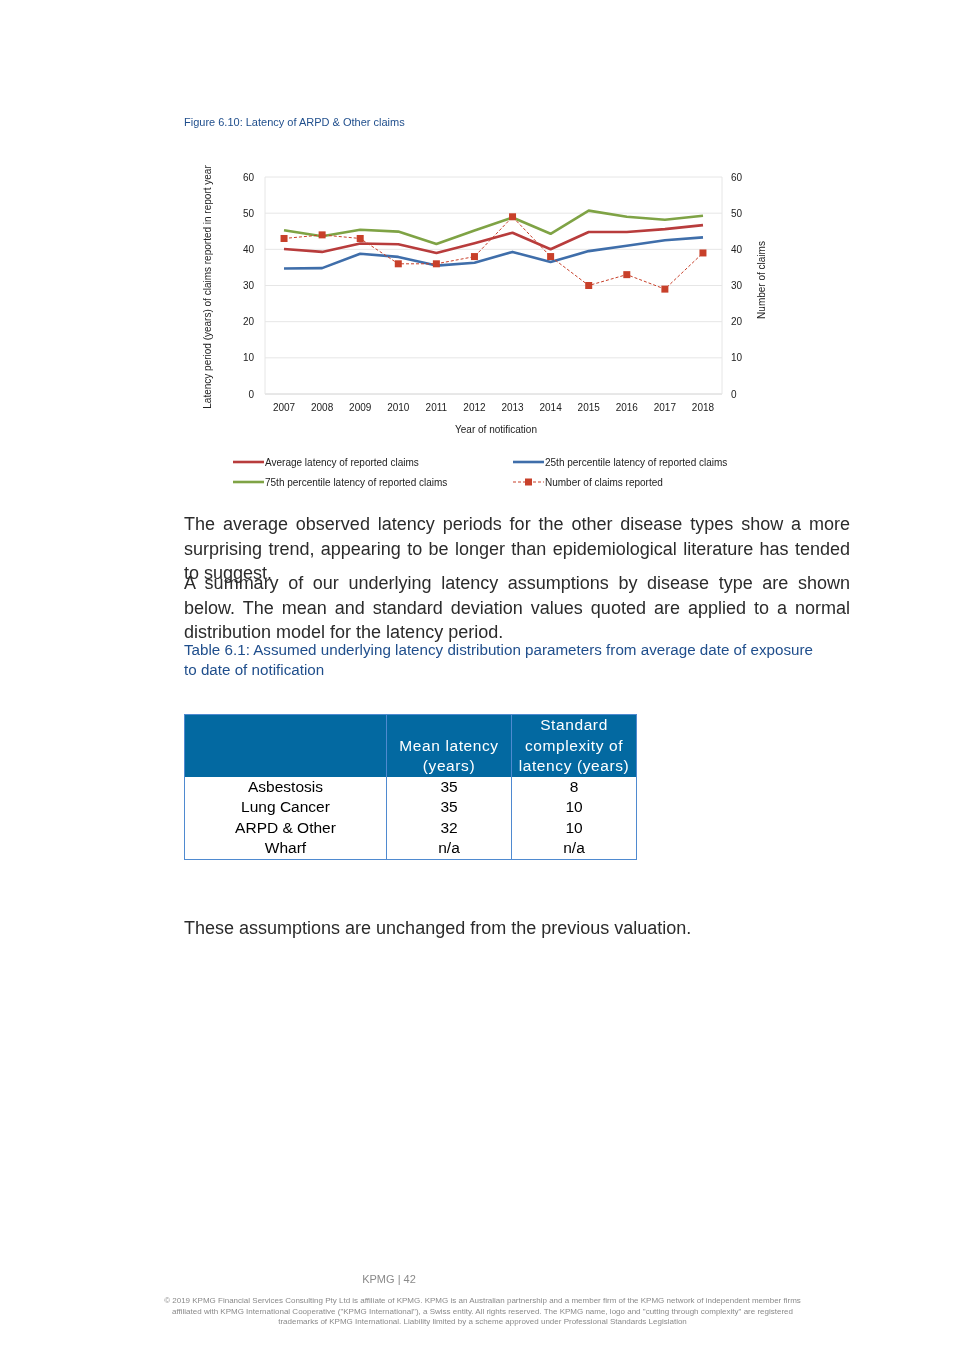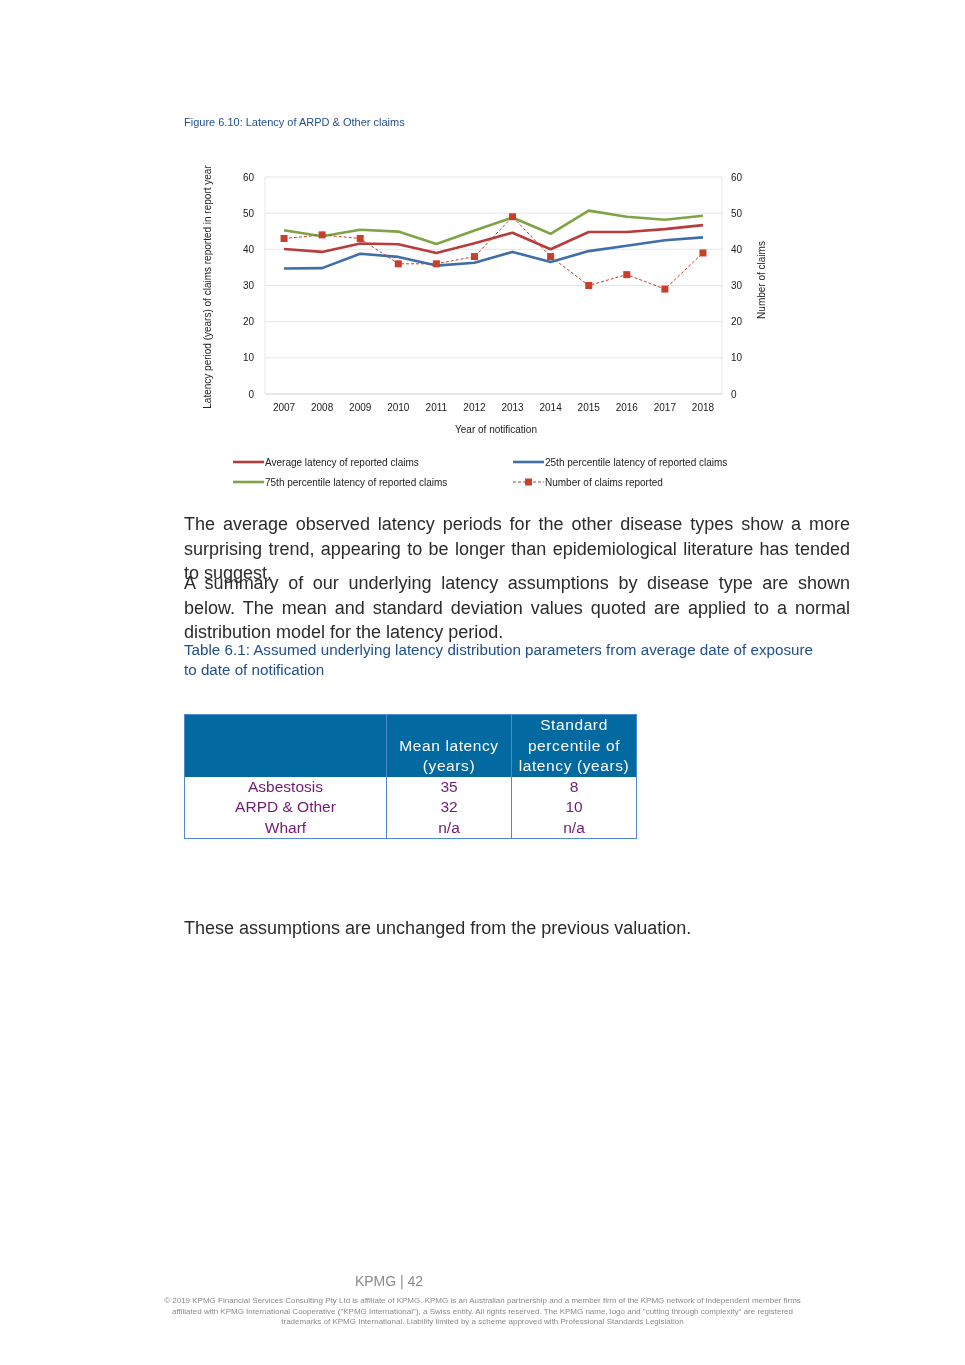--- a/index.html
+++ b/index.html
@@ -9,27 +9,27 @@
   #chart { position: absolute; left: 195px; top: 160px; }
   #chart text { font-family: "Liberation Sans", sans-serif; fill: #222; }
   .para { position: absolute; left: 184px; width: 666px; font-size: 18px; line-height: 24.5px;
           text-align: justify; color: #2b2b2b; }
   .tbl-title { position: absolute; left: 184px; top: 640px; width: 640px; font-size: 15.2px;
                line-height: 20px; color: #1f4e8c; }
   table.params { position: absolute; left: 184px; top: 714px; border-collapse: collapse;
                  font-family: "Liberation Sans", sans-serif; font-size: 15.5px; }
   table.params th { background: #0369a1; color: #ffffff; font-weight: normal; vertical-align: bottom;
                     text-align: center; line-height: 20.5px; padding: 0 1px; letter-spacing: 0.6px; }
-  table.params td { text-align: center; line-height: 20.5px; padding: 0; color: #701a75; }
+  table.params td { text-align: center; line-height: 20.5px; padding: 0; color: #000000; }
   table.params { border: 1.5px solid #4f8ad0; }
   table.params td.c1, table.params th.c1 { width: 199px; border-right: 1.5px solid #4f8ad0; }
   table.params td.c2, table.params th.c2 { width: 122px; border-right: 1.5px solid #4f8ad0; }
   table.params td.c3, table.params th.c3 { width: 122px; }
   .page-num { position: absolute; left: 0; width: 778px; top: 1273px; text-align: center;
-              font-size: 14px; color: #8a8a8a; }
+              font-size: 11px; color: #8a8a8a; }
   .footer { position: absolute; left: 110px; width: 745px; top: 1296px; text-align: center;
             font-size: 8px; line-height: 10.5px; color: #8a8a8a; }
 </style>
 </head>
 <body>
 
 <div class="fig-title">Figure 6.10: Latency of ARPD &amp; Other claims</div>
 
 <svg id="chart" width="600" height="340" viewBox="0 0 600 340">
   <g id="grid">
@@ -118,30 +118,35 @@
   <thead>
     <tr>
       <th class="c1"></th>
       <th class="c2">
         <div>&nbsp;</div>
         <div>Mean latency</div>
         <div>(years)</div>
       </th>
       <th class="c3">
         <div>Standard</div>
-        <div>percentile of</div>
+        <div>complexity of</div>
         <div>latency (years)</div>
       </th>
     </tr>
   </thead>
   <tbody>
     <tr>
       <td class="c1">Asbestosis</td>
       <td class="c2">35</td>
       <td class="c3">8</td>
+    </tr>
+    <tr>
+      <td class="c1">Lung Cancer</td>
+      <td class="c2">35</td>
+      <td class="c3">10</td>
     </tr>
     <tr>
       <td class="c1">ARPD &amp; Other</td>
       <td class="c2">32</td>
       <td class="c3">10</td>
     </tr>
     <tr>
       <td class="c1">Wharf</td>
       <td class="c2">n/a</td>
       <td class="c3">n/a</td>
@@ -149,14 +154,14 @@
   </tbody>
 </table>
 
 <div class="para" style="top:916px;">These assumptions are unchanged from the previous valuation.</div>
 
 <div class="page-num">KPMG  |  42</div>
 
 <div class="footer">
   <div>© 2019 KPMG Financial Services Consulting Pty Ltd is affiliate of KPMG. KPMG is an Australian partnership and a member firm of the KPMG network of independent member firms</div>
   <div>affiliated with KPMG International Cooperative ("KPMG International"), a Swiss entity. All rights reserved. The KPMG name, logo and "cutting through complexity" are registered</div>
-  <div>trademarks of KPMG International. Liability limited by a scheme approved with Professional Standards Legislation</div>
+  <div>trademarks of KPMG International. Liability limited by a scheme approved under Professional Standards Legislation</div>
 </div>
 
 </body></html>

